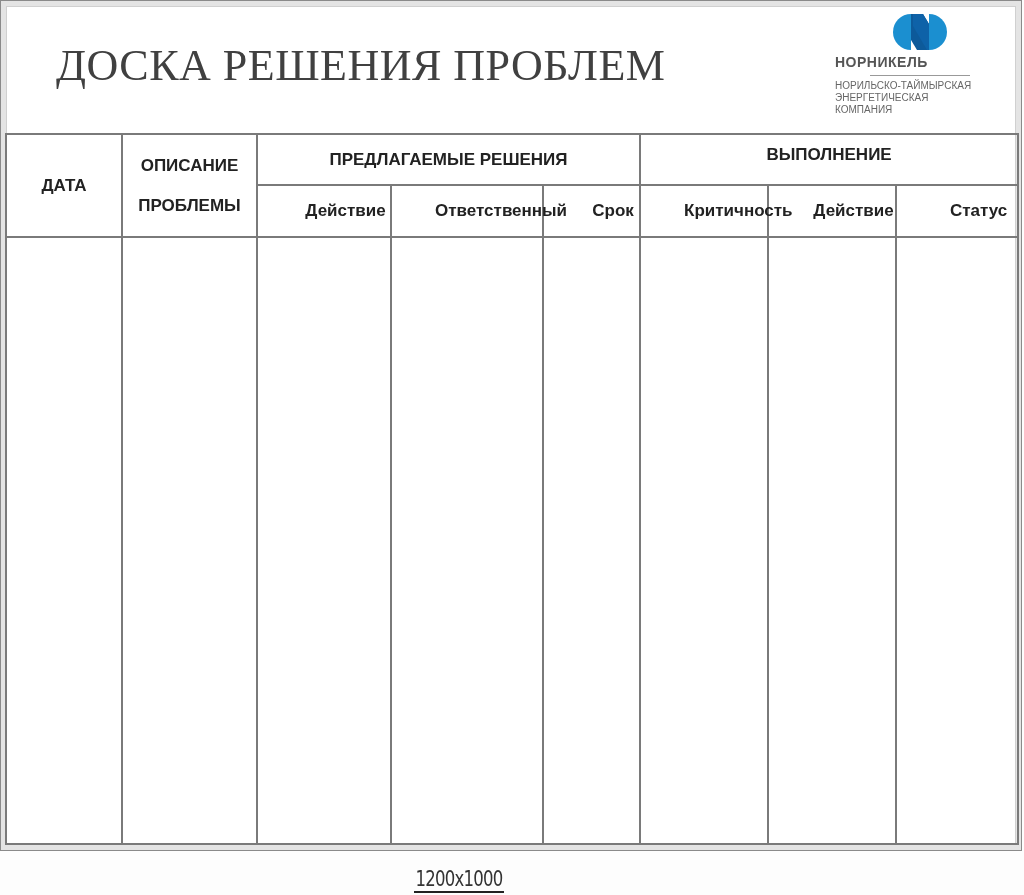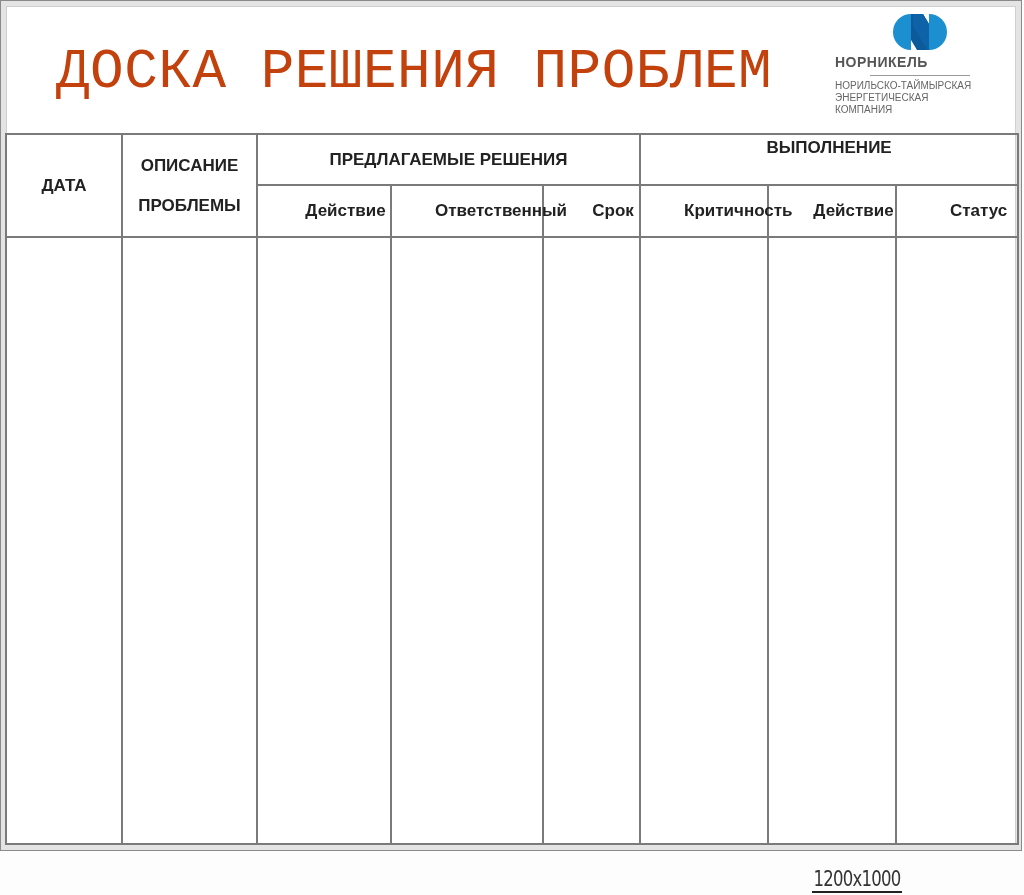--- a/index.html
+++ b/index.html
@@ -11,22 +11,22 @@
   .board {
     position: absolute; left: 0; top: 0; width: 1022px; height: 851px;
     border: 1px solid #8a8a8a; background: #e4e4e4; box-sizing: border-box;
   }
   .board-inner {
     position: absolute; left: 5px; top: 5px; width: 1010px; height: 838px;
     background: #fff; border: 1px solid #d0d0d0; box-sizing: border-box;
   }
   .title {
     position: absolute; left: 56px; top: 40px;
-    font-size: 56px; color: #c2410c; letter-spacing: 0.5px;
-    font-family: Liberation Mono, monospace; font-weight: normal;
+    font-size: 44px; color: #404040; letter-spacing: 0.5px;
+    font-family: Liberation Serif, serif; font-weight: normal;
   }
   .logo {
     position: absolute; left: 835px; top: 8px; width: 170px; height: 120px;
     text-align: left;
   }
   .logo svg { display: block; margin: 6px auto 0; }
   .logo-name {
     font-family: "Liberation Sans", sans-serif; font-weight: bold;
     font-size: 14px; color: #555; letter-spacing: 0.5px; margin-top: 4px;
   }
@@ -39,21 +39,21 @@
   }
   table.grid th, table.grid td {
     border: 2px solid #7a7a7a; padding: 0;
   }
   table.grid th {
     font-family: "Liberation Sans", sans-serif; font-weight: bold;
     color: #222; font-size: 17px; text-align: center; vertical-align: middle;
   }
   table.grid th.sub { font-size: 17px; padding-left: 43px; }
   .dims {
-    position: absolute; left: 0; width: 917px; top: 866px; text-align: right;
+    position: absolute; left: 0; width: 917px; top: 866px; text-align: center;
   }
   .dims span {
     font-family: "DejaVu Sans", sans-serif; font-size: 22px; color: #333;
     border-bottom: 2px solid #222; padding: 0 2px; letter-spacing: -1px;
     transform: scaleX(0.75); display: inline-block;
   }
 </style>
 </head>
 <body>
 
@@ -89,21 +89,21 @@
     <col style="width:122px">
   </colgroup>
   <thead>
     <tr style="height:51px">
       <th rowspan="2">ДАТА</th>
       <th rowspan="2">
         <div>ОПИСАНИЕ</div>
         <div style="margin-top:20px">ПРОБЛЕМЫ</div>
       </th>
       <th colspan="3">ПРЕДЛАГАЕМЫЕ РЕШЕНИЯ</th>
-      <th colspan="3" style="vertical-align:top;padding-top:3px">ВЫПОЛНЕНИЕ</th>
+      <th colspan="3" style="vertical-align:top;padding-top:10px">ВЫПОЛНЕНИЕ</th>
     </tr>
     <tr style="height:52px">
       <th class="sub">Действие</th>
       <th class="sub">Ответственный</th>
       <th class="sub">Срок</th>
       <th class="sub">Критичность</th>
       <th class="sub">Действие</th>
       <th class="sub">Статус</th>
     </tr>
   </thead>

